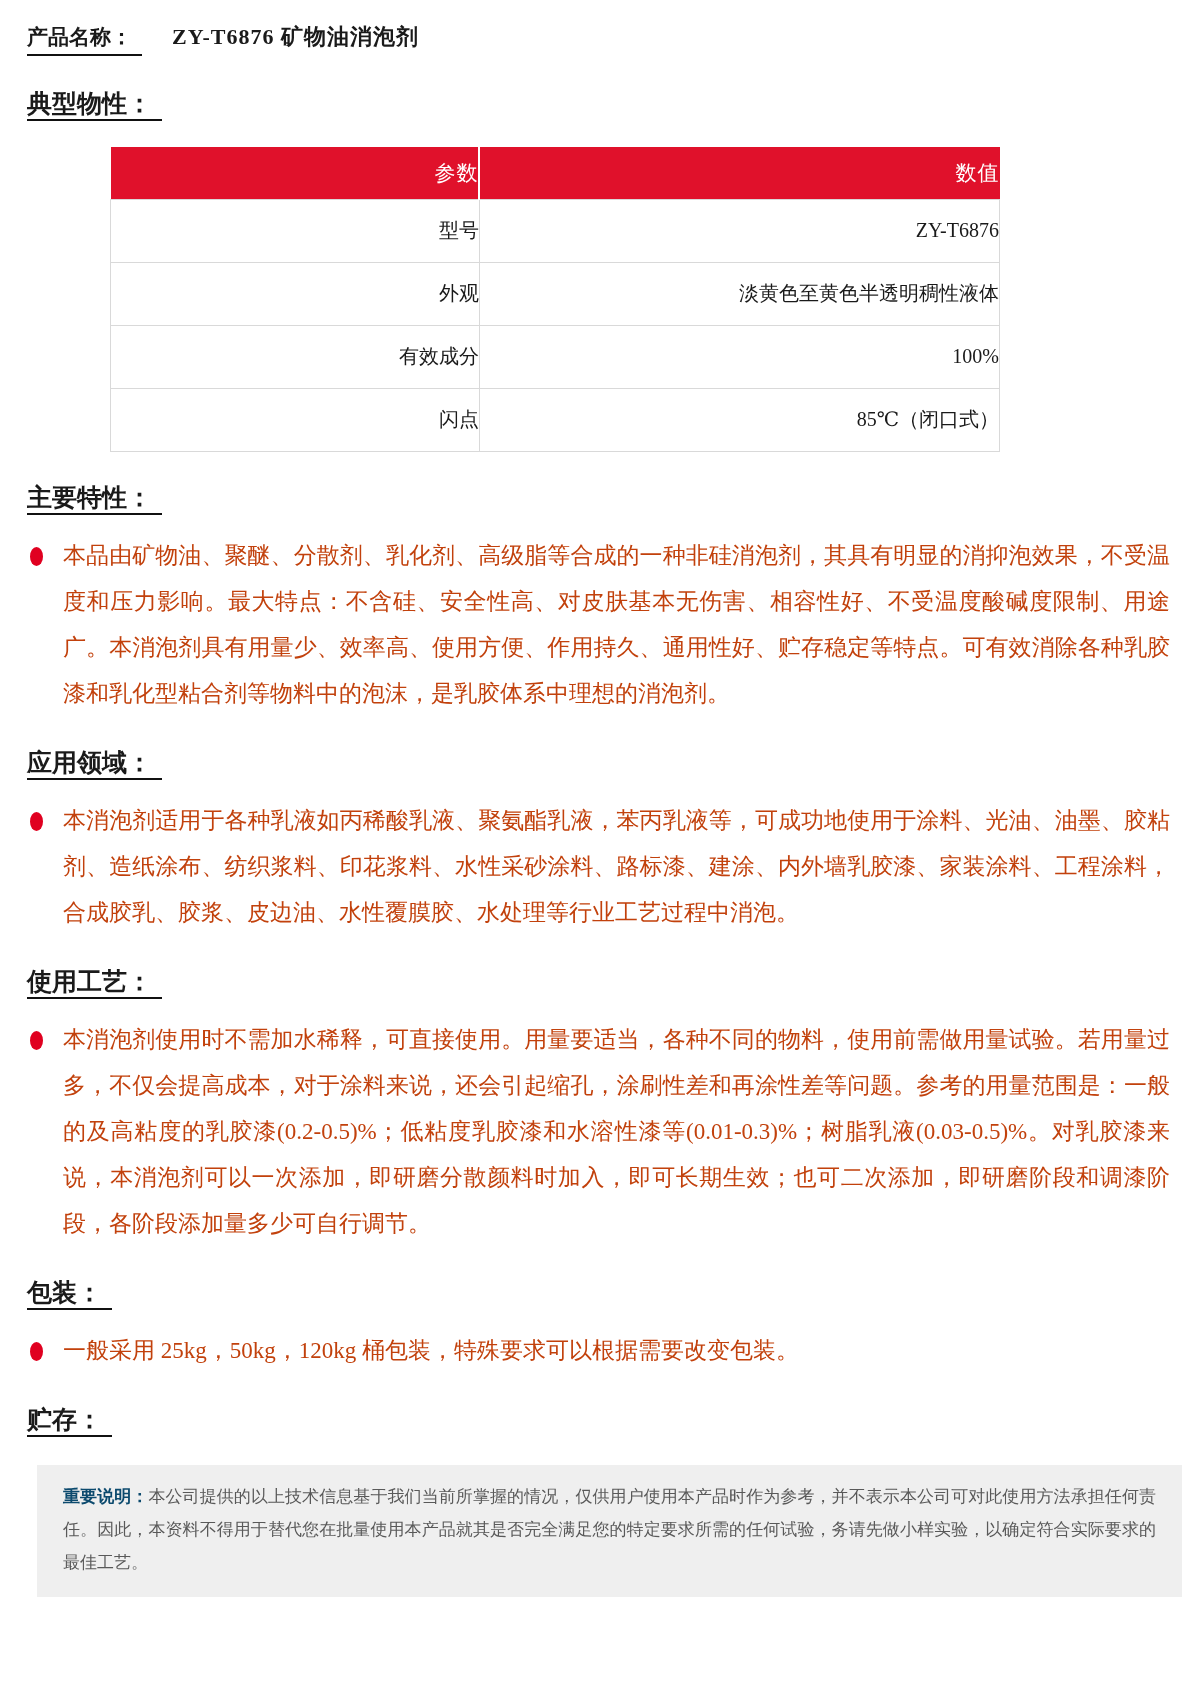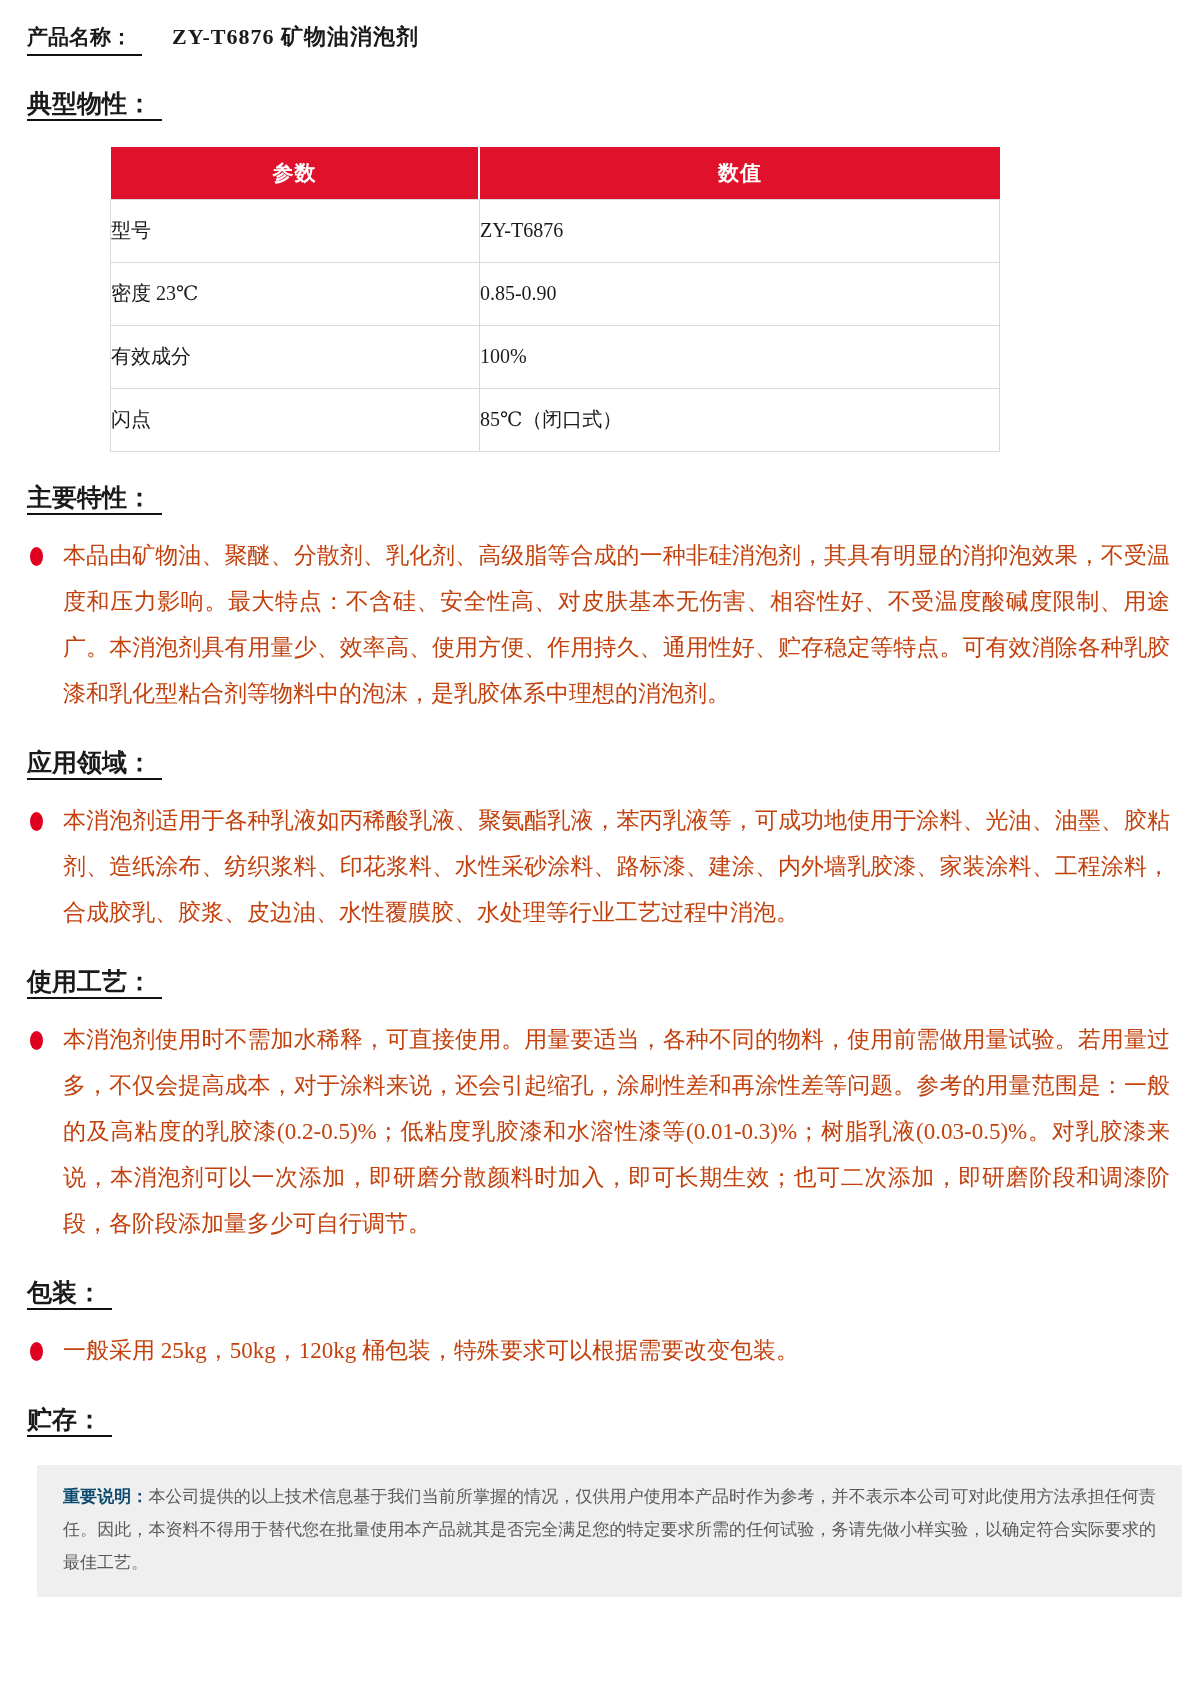--- a/index.html
+++ b/index.html
@@ -61,32 +61,32 @@
     width:890px;
     border-collapse:collapse;
     table-layout:fixed;
   }
   .props-table col.c1{width:41.5%;}
   .props-table col.c2{width:58.5%;}
   .props-table th{
     background:var(--header-red,#E0112B);
     color:#fff;
     font-size:21px;
-    font-weight:bold;
+    font-weight:normal;
     height:52px;
-    text-align:center;
+    text-align:right;
     vertical-align:middle;
     letter-spacing:1px;
   }
   .props-table th:first-child{border-right:2px solid #fff;}
   .props-table td{
     background:#fff;
     font-size:20px;
     height:63px;
-    text-align:left;
+    text-align:right;
     vertical-align:middle;
     border:1px solid var(--table-border,#D9D9D9);
   }
   .props-table tr td:first-child{border-left:1px solid var(--table-border,#D9D9D9);}
   
   .bullet-item{
     position:relative;
     margin-top:18px;
     padding-left:36px;
   }
@@ -144,22 +144,22 @@
           <th>参数</th>
           <th>数值</th>
         </tr>
       </thead>
       <tbody>
         <tr>
           <td>型号</td>
           <td>ZY-T6876</td>
         </tr>
         <tr>
-          <td>密度 23℃</td>
-          <td>0.85-0.90</td>
+          <td>外观</td>
+          <td>淡黄色至黄色半透明稠性液体</td>
         </tr>
         <tr>
           <td>有效成分</td>
           <td>100%</td>
         </tr>
         <tr>
           <td>闪点</td>
           <td>85℃（闭口式）</td>
         </tr>
       </tbody>

